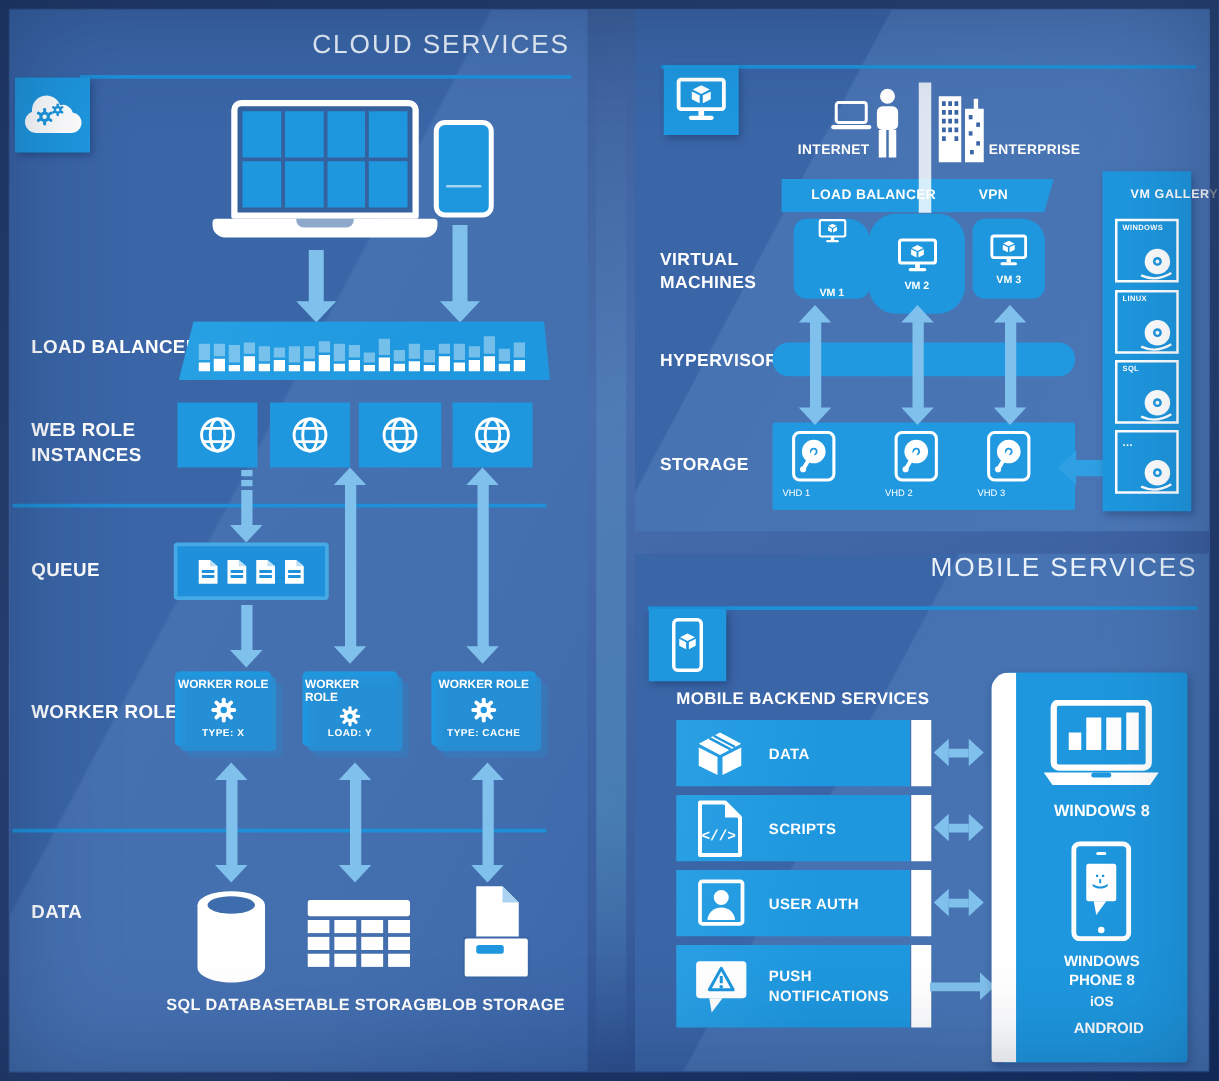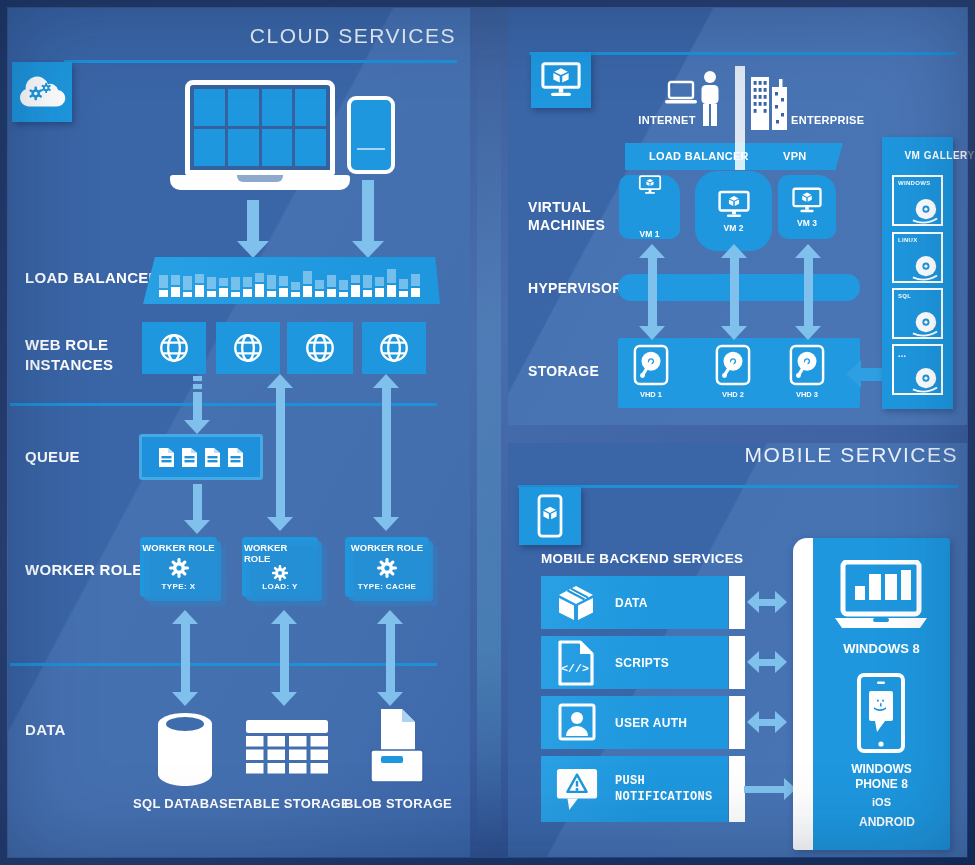--- a/index.html
+++ b/index.html
@@ -67,21 +67,21 @@
   .gal-arr::before{content:"";position:absolute;left:0;top:50%;transform:translateY(-50%);
     border-top:14px solid transparent;border-bottom:14px solid transparent;border-right:15px solid #2E9FE3;}
   .dash{position:absolute;width:9px;height:5px;background:#7FC0EC;}
   
   .stripe{background:rgba(255,255,255,.82);}
   .ribbon{background:#2099E0;clip-path:polygon(0 0,100% 0,96.5% 100%,0 100%);}
   .vmbox{background:#1E97DE;display:flex;flex-direction:column;align-items:center;justify-content:center;gap:4px;}
   .vmbox .vlbl{color:#fff;font-weight:bold;font-size:8.5px;}
   .round-bar{background:#2099E0;border-radius:13px;}
   .storage-box{background:#2099E0;border-radius:2px;}
-  .vhd-lbl{color:#fff;font-weight:bold;font-size:7.5px;text-align:center;}
+  .vhd-lbl{color:#fff;font-weight:normal;font-size:7.5px;}
   .gallery{background:#1E97DE;box-shadow:2px 3px 6px rgba(10,30,70,.3);}
   .gtile{position:absolute;border:2px solid #fff;}
   .gtile .gl{position:absolute;left:4px;top:3px;color:#fff;font-weight:bold;font-size:6px;letter-spacing:.3px;}
   
   .mrow{background:linear-gradient(100deg,#2AA0E4,#1E97DE 60%);display:flex;align-items:center;}
   .mrow .ml{color:#fff;font-weight:bold;font-size:12px;line-height:1.3;letter-spacing:.3px;}
   .wbar{background:#fff;}
   .device{background:#1E97DE;border-left:20px solid #fff;border-radius:14px 3px 3px 3px;box-shadow:2px 3px 8px rgba(10,30,70,.3);}
   .dev-lbl{color:#fff;font-weight:bold;text-align:center;}
 </style>
@@ -461,21 +461,21 @@
     <div class="a ribbon" style="left:117px;top:135px;width:218px;height:27px;">
       <span class="a lbl" style="left:24px;top:7px;font-size:11px;">LOAD BALANCER</span>
       <span class="a lbl" style="left:158px;top:7px;font-size:11px;">VPN</span>
     </div>
     <div class="a stripe" style="left:227px;top:135px;width:10px;height:27px;"></div>
 
     <div class="a lbl" style="left:20px;top:190px;font-size:14px;line-height:1.3;">
       <div>VIRTUAL</div>
       <div>MACHINES</div>
     </div>
-    <div class="a vmbox" style="left:111px;top:167px;width:61px;height:64px;border-radius:10px 18px 10px 10px;gap:34px;">
+    <div class="a vmbox" style="left:127px;top:167px;width:61px;height:64px;border-radius:10px 18px 10px 10px;gap:34px;">
       <svg viewBox="0 0 34 30" width="30" height="27">
           <rect x="1.7" y="1.7" width="30.6" height="19.6" rx="2" fill="none" stroke="#fff" stroke-width="2.6"></rect>
           <path fill="#fff" d="M17 6l5 2.5L17 11l-5-2.5z"></path>
           <path fill="#fff" d="M11.6 9.6l4.6 2.3v4.6l-4.6-2.3z"></path>
           <path fill="#fff" d="M22.4 9.6l-4.6 2.3v4.6l4.6-2.3z"></path>
           <rect x="15" y="21.5" width="4" height="4" fill="#fff"></rect>
           <rect x="9.5" y="25.5" width="15" height="2.8" rx="1.4" fill="#fff"></rect>
         </svg>
       <span class="vlbl">VM 1</span>
     </div>
@@ -627,21 +627,21 @@
     <div class="a mrow" style="left:33px;top:253px;width:187px;height:53px;">
       <div class="a" style="left:17px;top:7px;">
         <svg viewBox="0 0 38 38" width="38" height="38">
             <rect x="2" y="2" width="34" height="34" rx="2" fill="none" stroke="#fff" stroke-width="3"></rect>
             <circle cx="19" cy="15" r="6" fill="#fff"></circle>
             <path d="M8 33a11 10 0 0 1 22 0z" fill="#fff"></path>
           </svg>
       </div>
       <span class="a ml" style="left:74px;top:20px;">USER AUTH</span>
     </div>
-    <div class="a mrow" style="left:33px;top:313px;width:187px;height:66px;font-family:Liberation Mono, monospace;">
+    <div class="a mrow" style="left:33px;top:313px;width:187px;height:66px;">
       <div class="a" style="left:14px;top:10px;">
         <svg viewBox="0 0 46 48" width="44" height="46">
             <rect x="2" y="3" width="42" height="31" rx="3" fill="#fff"></rect>
             <path d="M13 34h11L15 46z" fill="#fff"></path>
             <path d="M23 9l10 18H13z" fill="none" stroke="#1E97DE" stroke-width="2.5" stroke-linejoin="round"></path>
             <path d="M23 15.5v6" stroke="#1E97DE" stroke-width="2.5"></path>
             <circle cx="23" cy="24.5" r="1.5" fill="#1E97DE"></circle>
           </svg>
       </div>
       <span class="a ml" style="left:74px;top:18px;">

